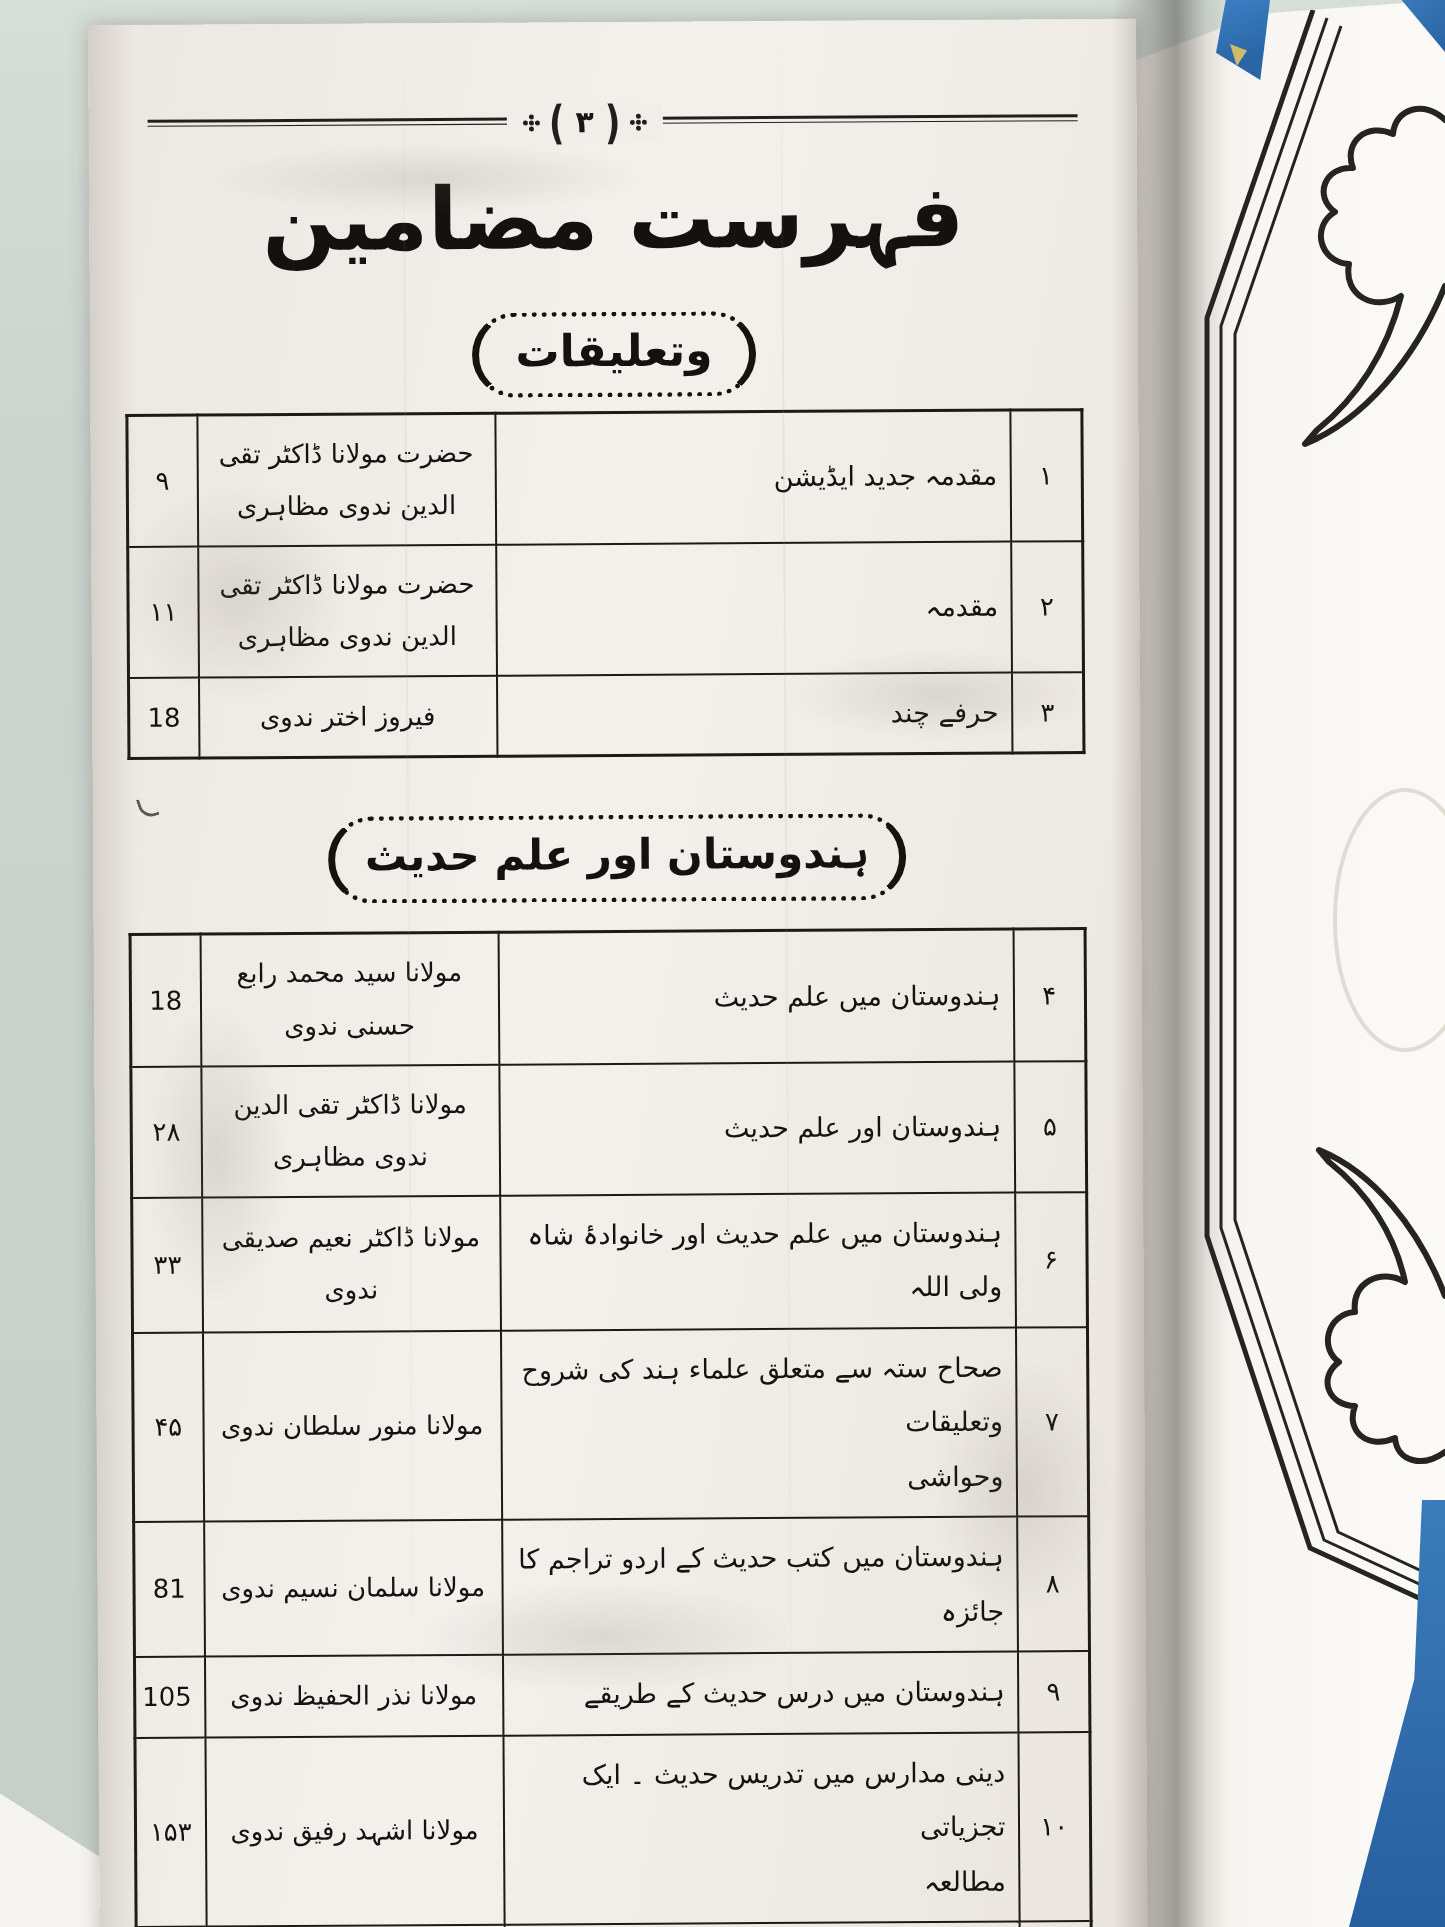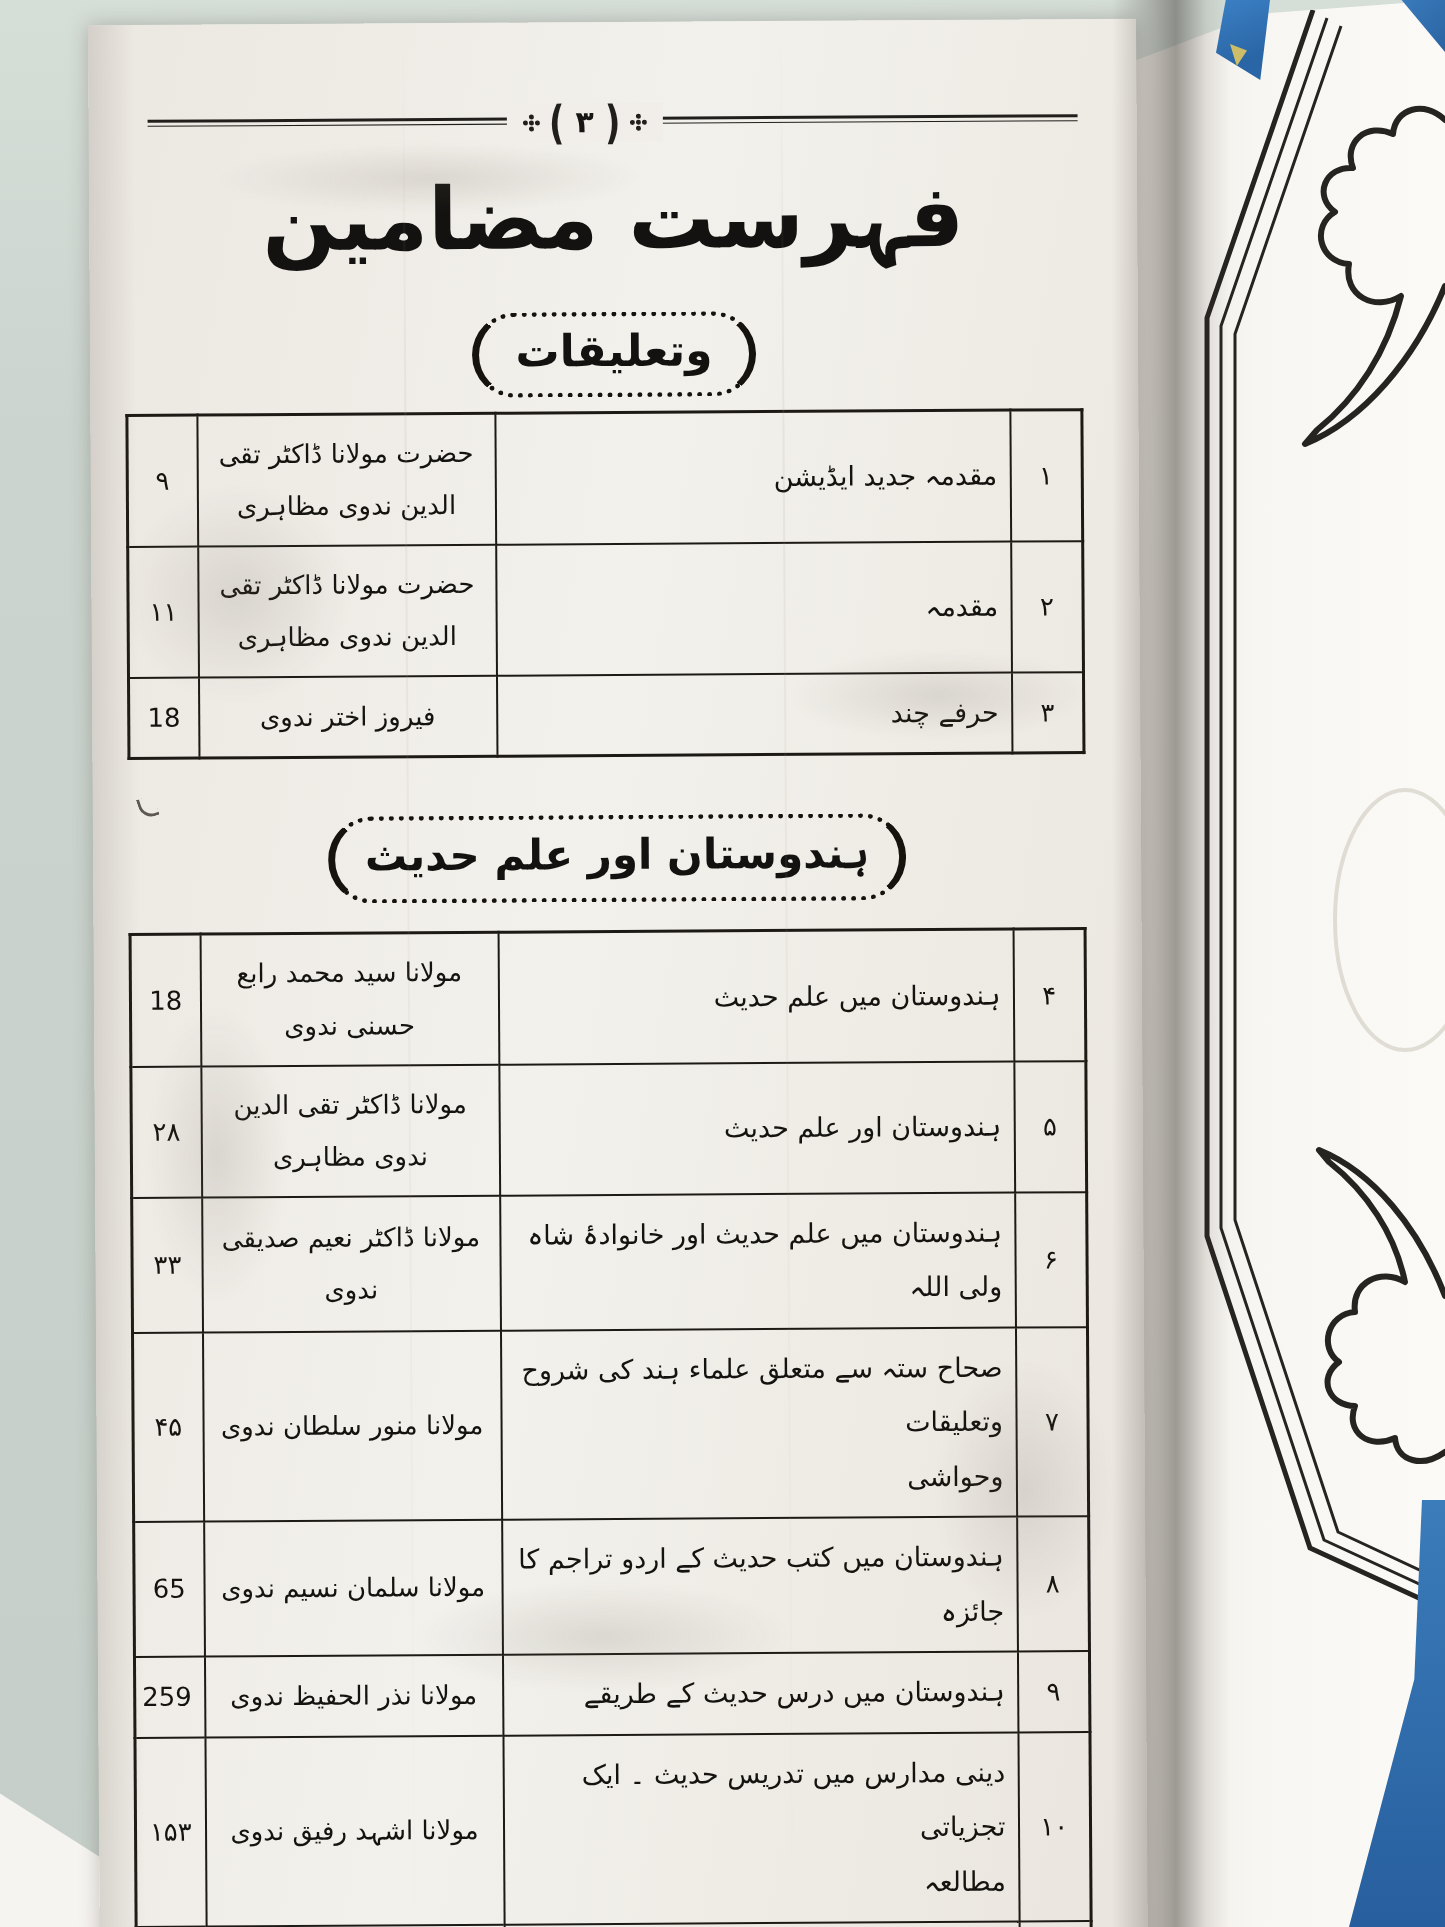--- a/index.html
+++ b/index.html
@@ -222,27 +222,27 @@
             <td class="c-serial">۷</td>
             <td class="c-title">صحاح ستہ سے متعلق علماء ہند کی شروح وتعلیقات
 وحواشی</td>
             <td class="c-author">مولانا منور سلطان ندوی</td>
             <td class="c-page">۴۵</td>
           </tr>
           <tr>
             <td class="c-serial">۸</td>
             <td class="c-title">ہندوستان میں کتب حدیث کے اردو تراجم کا جائزہ</td>
             <td class="c-author">مولانا سلمان نسیم ندوی</td>
-            <td class="c-page">65</td>
+            <td class="c-page">81</td>
           </tr>
           <tr>
             <td class="c-serial">۹</td>
             <td class="c-title">ہندوستان میں درس حدیث کے طریقے</td>
             <td class="c-author">مولانا نذر الحفیظ ندوی</td>
-            <td class="c-page">259</td>
+            <td class="c-page">105</td>
           </tr>
           <tr>
             <td class="c-serial">۱۰</td>
             <td class="c-title">دینی مدارس میں تدریس حدیث ۔ ایک تجزیاتی
 مطالعہ</td>
             <td class="c-author">مولانا اشہد رفیق ندوی</td>
             <td class="c-page">۱۵۳</td>
           </tr>
           <tr>
             <td class="c-serial">۱۱</td>

